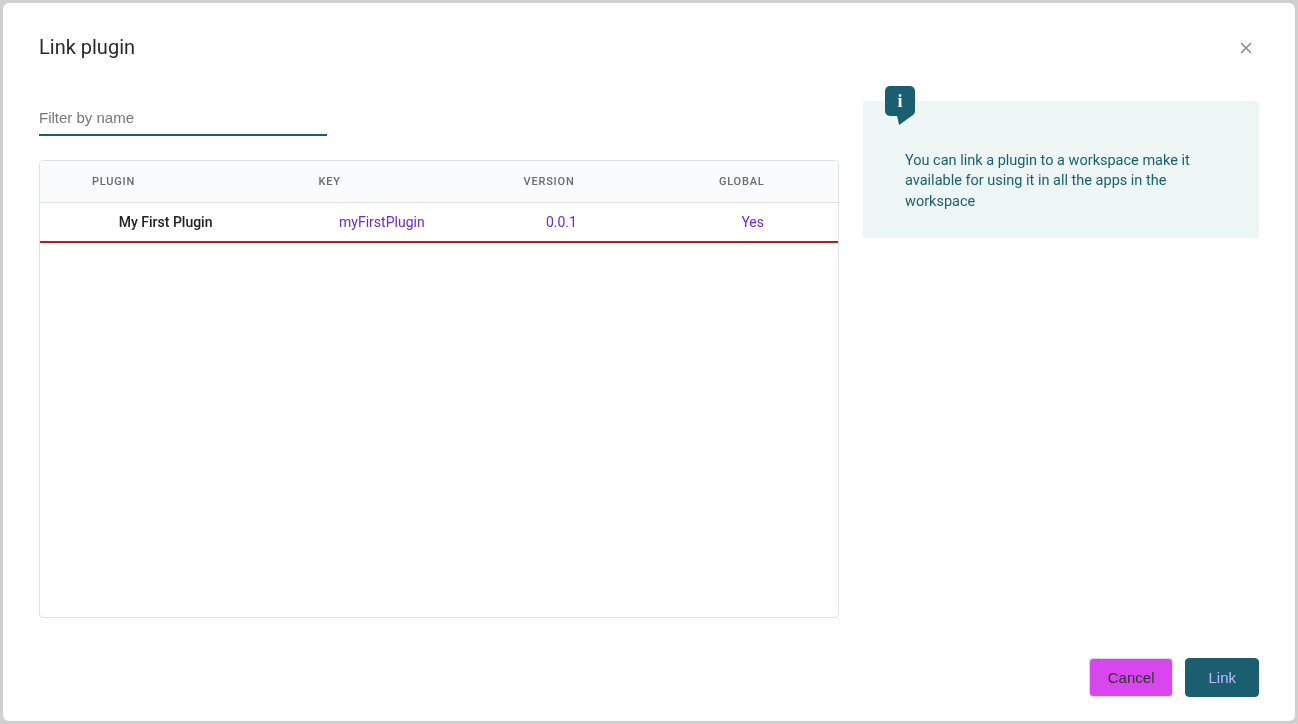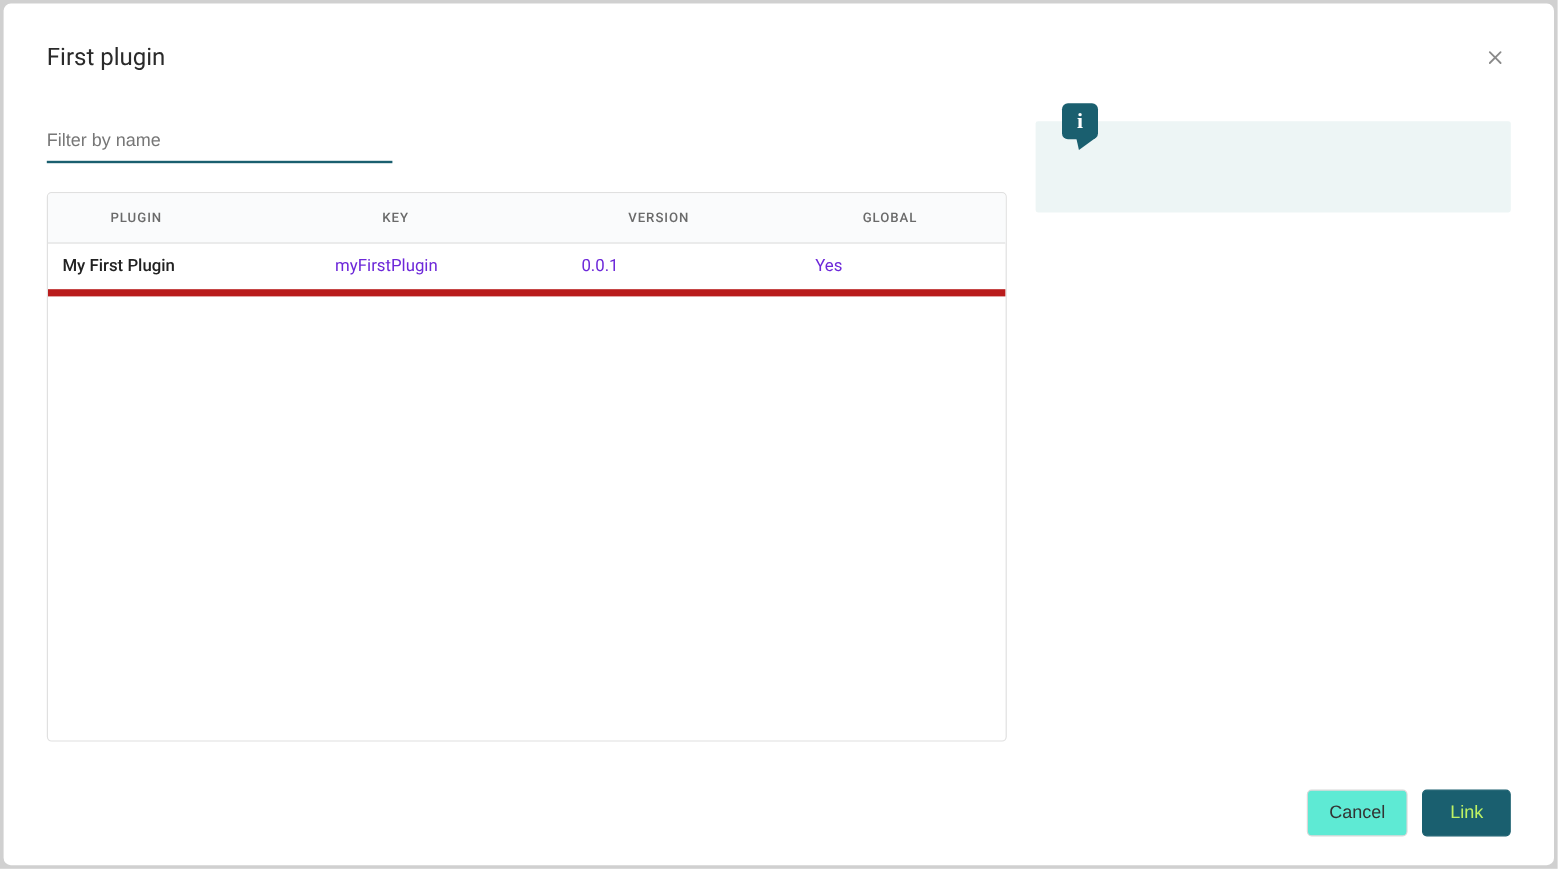--- a/index.html
+++ b/index.html
@@ -96,22 +96,23 @@
       font-size: 11px;
       font-weight: 500;
       letter-spacing: 0.8px;
       color: #6a6a6a;
       text-transform: uppercase;
       padding-left: 40px;
     }
     .table-row {
       display: flex;
       padding: 11px 12px;
-      border-bottom: 6px solid #b91c1c;
+      border-bottom: 2px solid #b91c1c;
       cursor: pointer;
+      text-align: center;
     }
     .table-row .col {
       font-size: 14px;
       color: #6d28d9;
     }
     .table-row .col-plugin {
       color: #222;
       font-weight: 500;
     }
     .col-plugin { width: 31%; }
@@ -169,37 +170,37 @@
       margin-top: 40px;
     }
     .btn {
       padding: 10px 18px;
       font-size: 15px;
       border-radius: 4px;
       cursor: pointer;
       border: 1px solid transparent;
     }
     .btn-cancel {
-      background: #5eead4;
+      background: #d946ef;
       border: 1px solid #d8d8d8;
       color: #333;
     }
     .btn-link {
       background: #1a5f6f;
-      color: #bef264;
+      color: #c4b5fd;
       border: 1px solid #1a5f6f;
       padding: 10px 22px;
     }
   </style>
 </head>
 <body>
 
 <div class="dialog">
   <div class="dialog-header">
-    <h1 class="dialog-title">First plugin</h1>
+    <h1 class="dialog-title">Link plugin</h1>
     <button class="close-btn">
       <svg viewBox="0 0 24 24" fill="none" stroke="currentColor" stroke-width="2" stroke-linecap="round">
         <line x1="18" y1="6" x2="6" y2="18"></line>
         <line x1="6" y1="6" x2="18" y2="18"></line>
       </svg>
     </button>
   </div>
 
   <div class="dialog-body">
     <div class="left-col">
@@ -217,20 +218,21 @@
           <div class="col col-key">myFirstPlugin</div>
           <div class="col col-version">0.0.1</div>
           <div class="col col-global">Yes</div>
         </div>
       </div>
     </div>
 
     <div class="right-col">
       <div class="info-box">
         <div class="info-icon">i</div>
+        <div class="info-text">You can link a plugin to a workspace make it available for using it in all the apps in the workspace</div>
       </div>
     </div>
   </div>
 
   <div class="dialog-footer">
     <button class="btn btn-cancel">Cancel</button>
     <button class="btn btn-link">Link</button>
   </div>
 </div>
 

